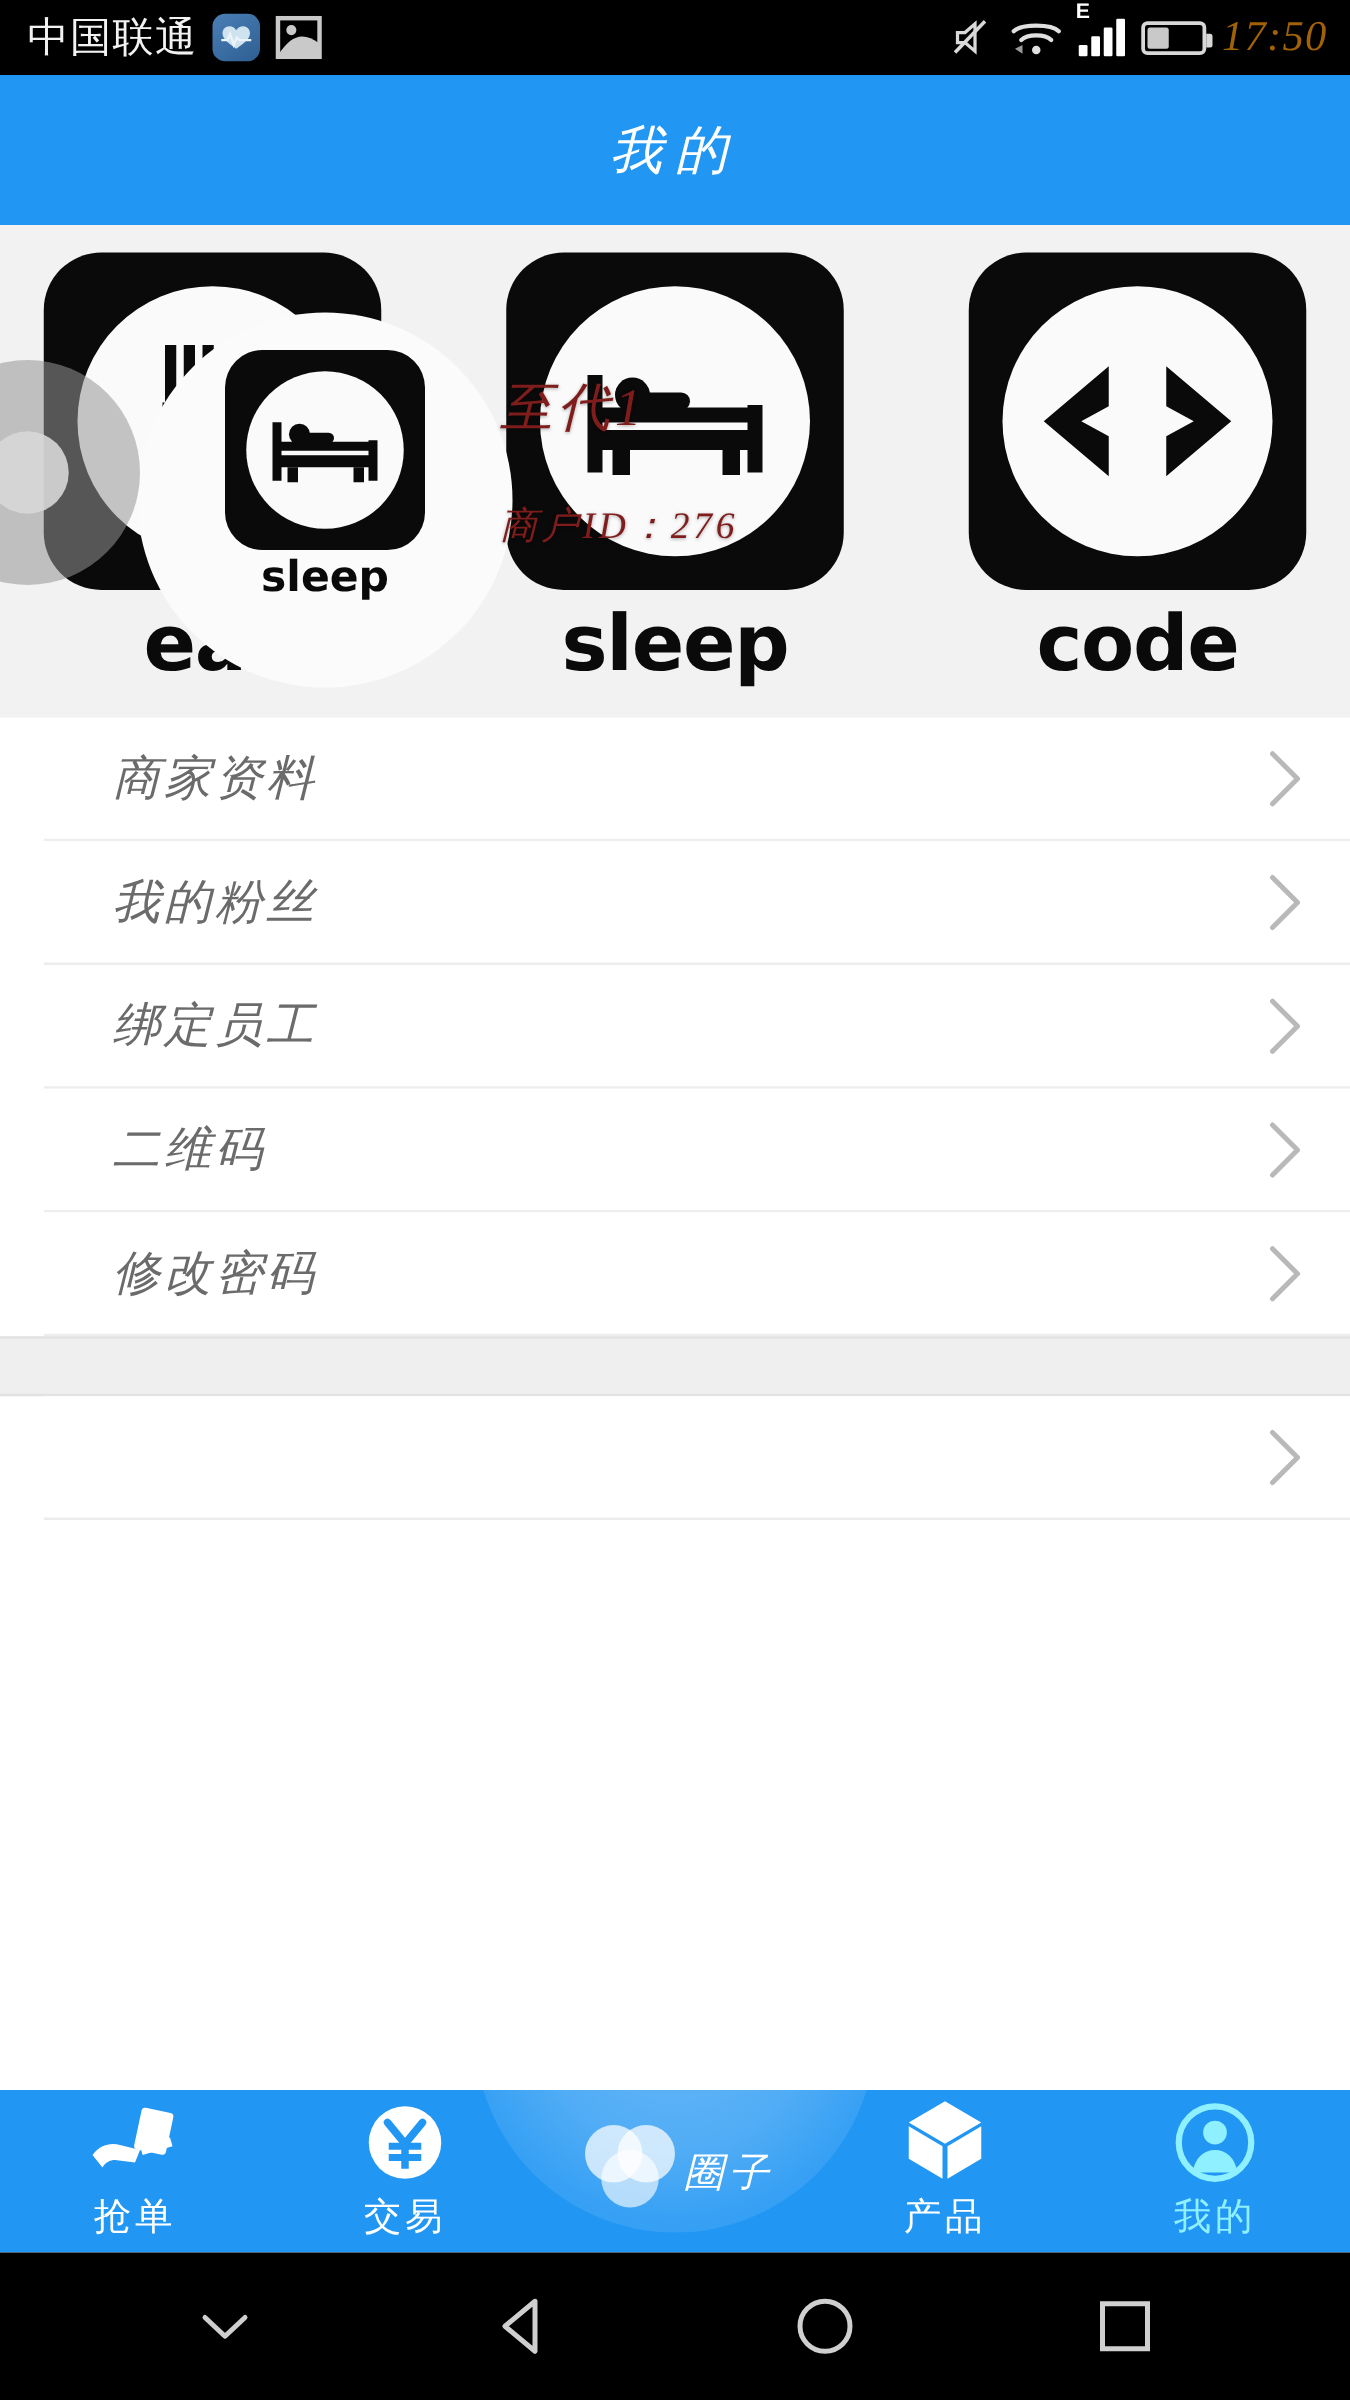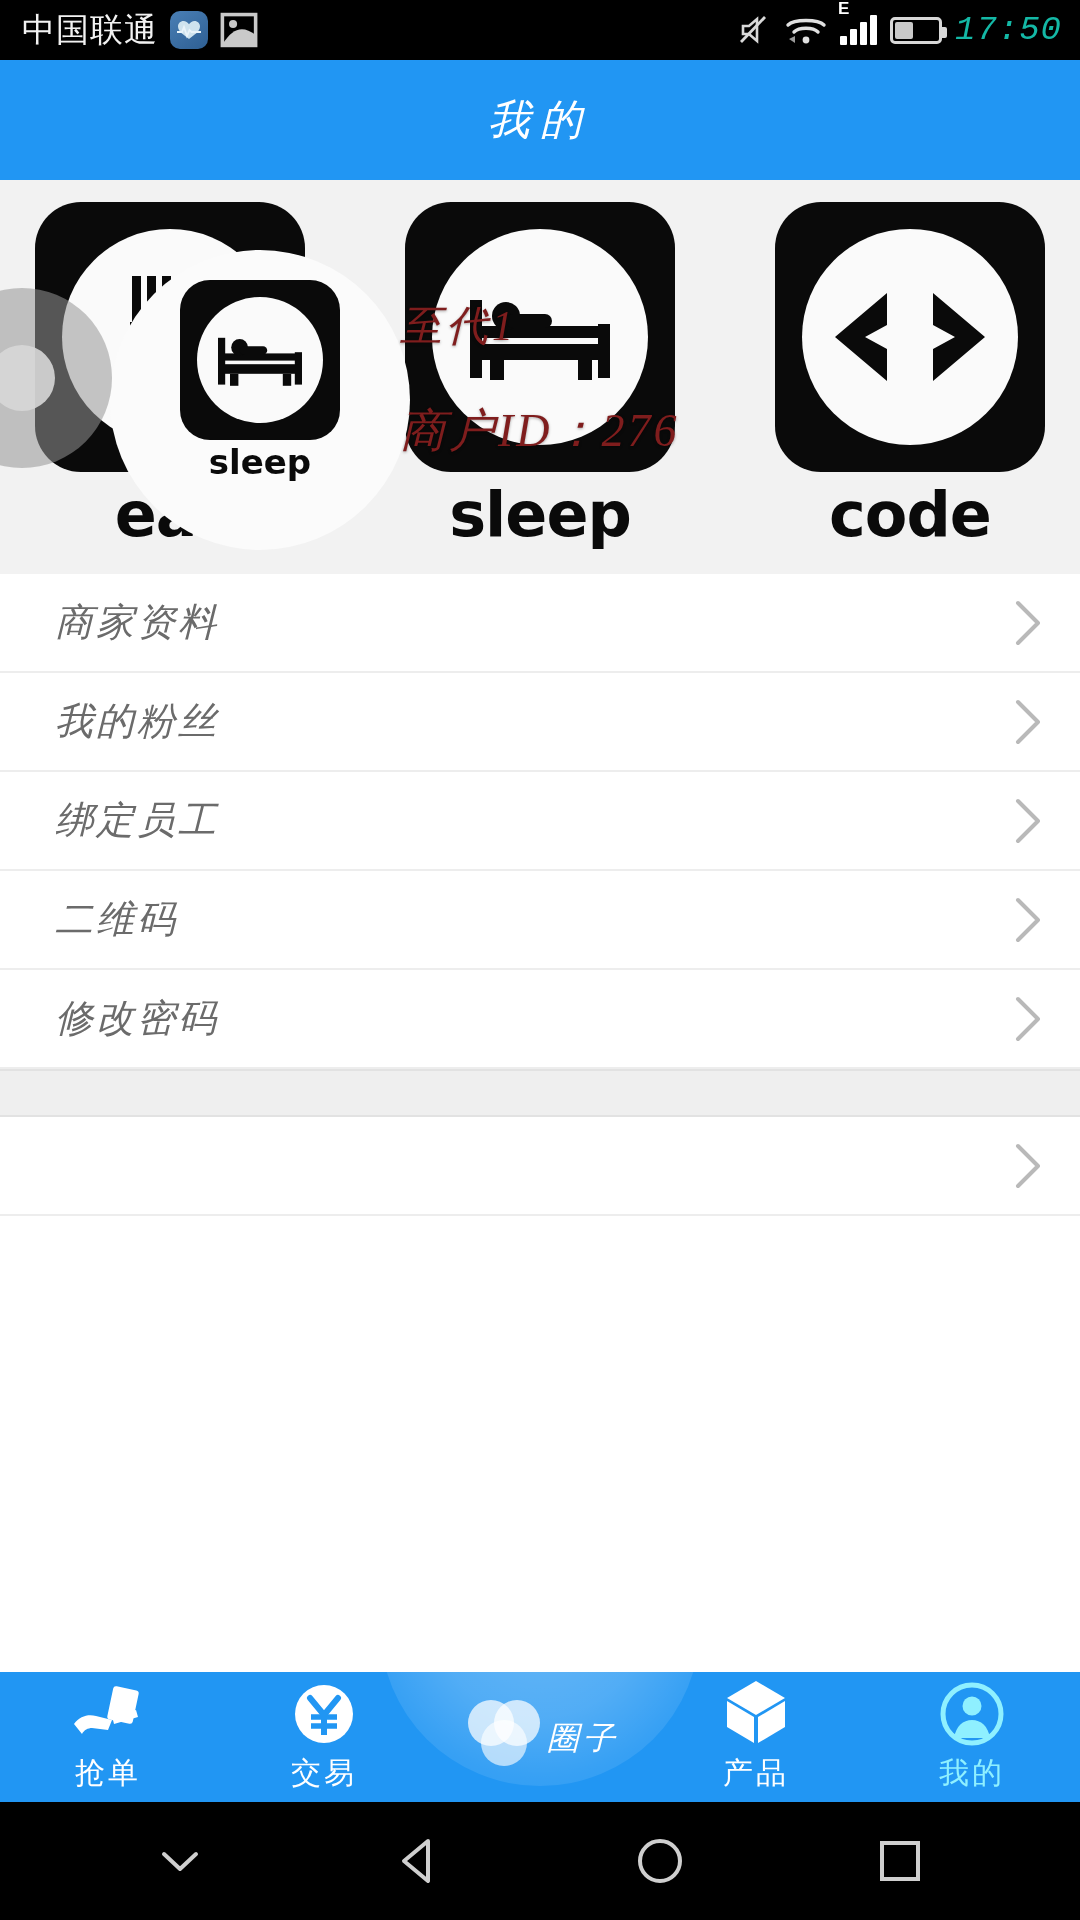--- a/index.html
+++ b/index.html
@@ -20,21 +20,21 @@
   .sb-left{ display:flex; align-items:center; gap:12px; }
   .carrier{ font-size:33px; letter-spacing:1px; color:#f2f2f2; font-family:"Liberation Serif", serif; }
   .sb-ic{ display:flex; align-items:center; }
   .health-icon{
     width:38px;height:38px;border-radius:10px;
     background:linear-gradient(145deg,#4a7fb5,#2e5f93);
     display:flex;align-items:center;justify-content:center;
   }
   .gallery-icon{ width:38px;height:36px; }
   .sb-right{ display:flex; align-items:center; gap:13px; }
-  .clock{ font-size:34px; color:#14b8a6; font-family:Liberation Mono, monospace; font-style:italic; letter-spacing:1px;}
+  .clock{ font-size:34px; color:#a16207; font-family:Liberation Serif, serif; font-style:italic; letter-spacing:1px;}
   .sig-e{ position:relative; display:flex; align-items:flex-end; gap:3px; }
   .sig-e .elbl{ position:absolute; top:-16px; left:-2px; font-size:17px; font-weight:bold; color:#fff;}
   .bar{ width:7px; background:#fff; border-radius:1px; }
   .battery{ width:52px;height:27px;border:3px solid #d8d8d8;border-radius:5px;position:relative;display:flex;align-items:center;padding:2px;}
   .battery:after{content:"";position:absolute;right:-8px;top:7px;width:5px;height:11px;background:#d8d8d8;border-radius:0 2px 2px 0;}
   .battery i{ display:block;height:100%;width:42%;background:#c9c9c9;border-radius:2px;}
 
   
   .header{
     height:120px;background:#2196f3;
@@ -96,24 +96,24 @@
     display:flex;align-items:center;justify-content:center;
   }
   .grey-circle i{ width:66px;height:66px;border-radius:50%;background:rgba(215,215,215,0.9); display:block;}
 
   .banner-overlay{
     position:absolute; left:400px; top:118px; z-index:6;
     color:#7f1d1d; font-family:"Liberation Serif", serif; font-style:italic;
     text-shadow:0 1px 3px rgba(0,0,0,0.35);
   }
   .ov-name{ font-size:42px; letter-spacing:4px; margin-bottom:46px;}
-  .ov-id{ font-size:46px; letter-spacing:3px;}
-
-  
-  .list{ background:#fff; }
+  .ov-id{ font-size:30px; letter-spacing:3px;}
+
+  
+  .list{ background:#fff;margin-left:35px; }
   .row{
     height:99px; display:flex; align-items:center;
     padding:0 38px 0 55px; border-bottom:2px solid #ededed;
     background:#fff;
   }
   .row-label{
     flex:1; font-size:38px; color:#6b6b6b;
     font-family:"Liberation Serif", serif; font-style:italic; letter-spacing:3px;
   }
   .chev{ width:28px;height:46px; }

